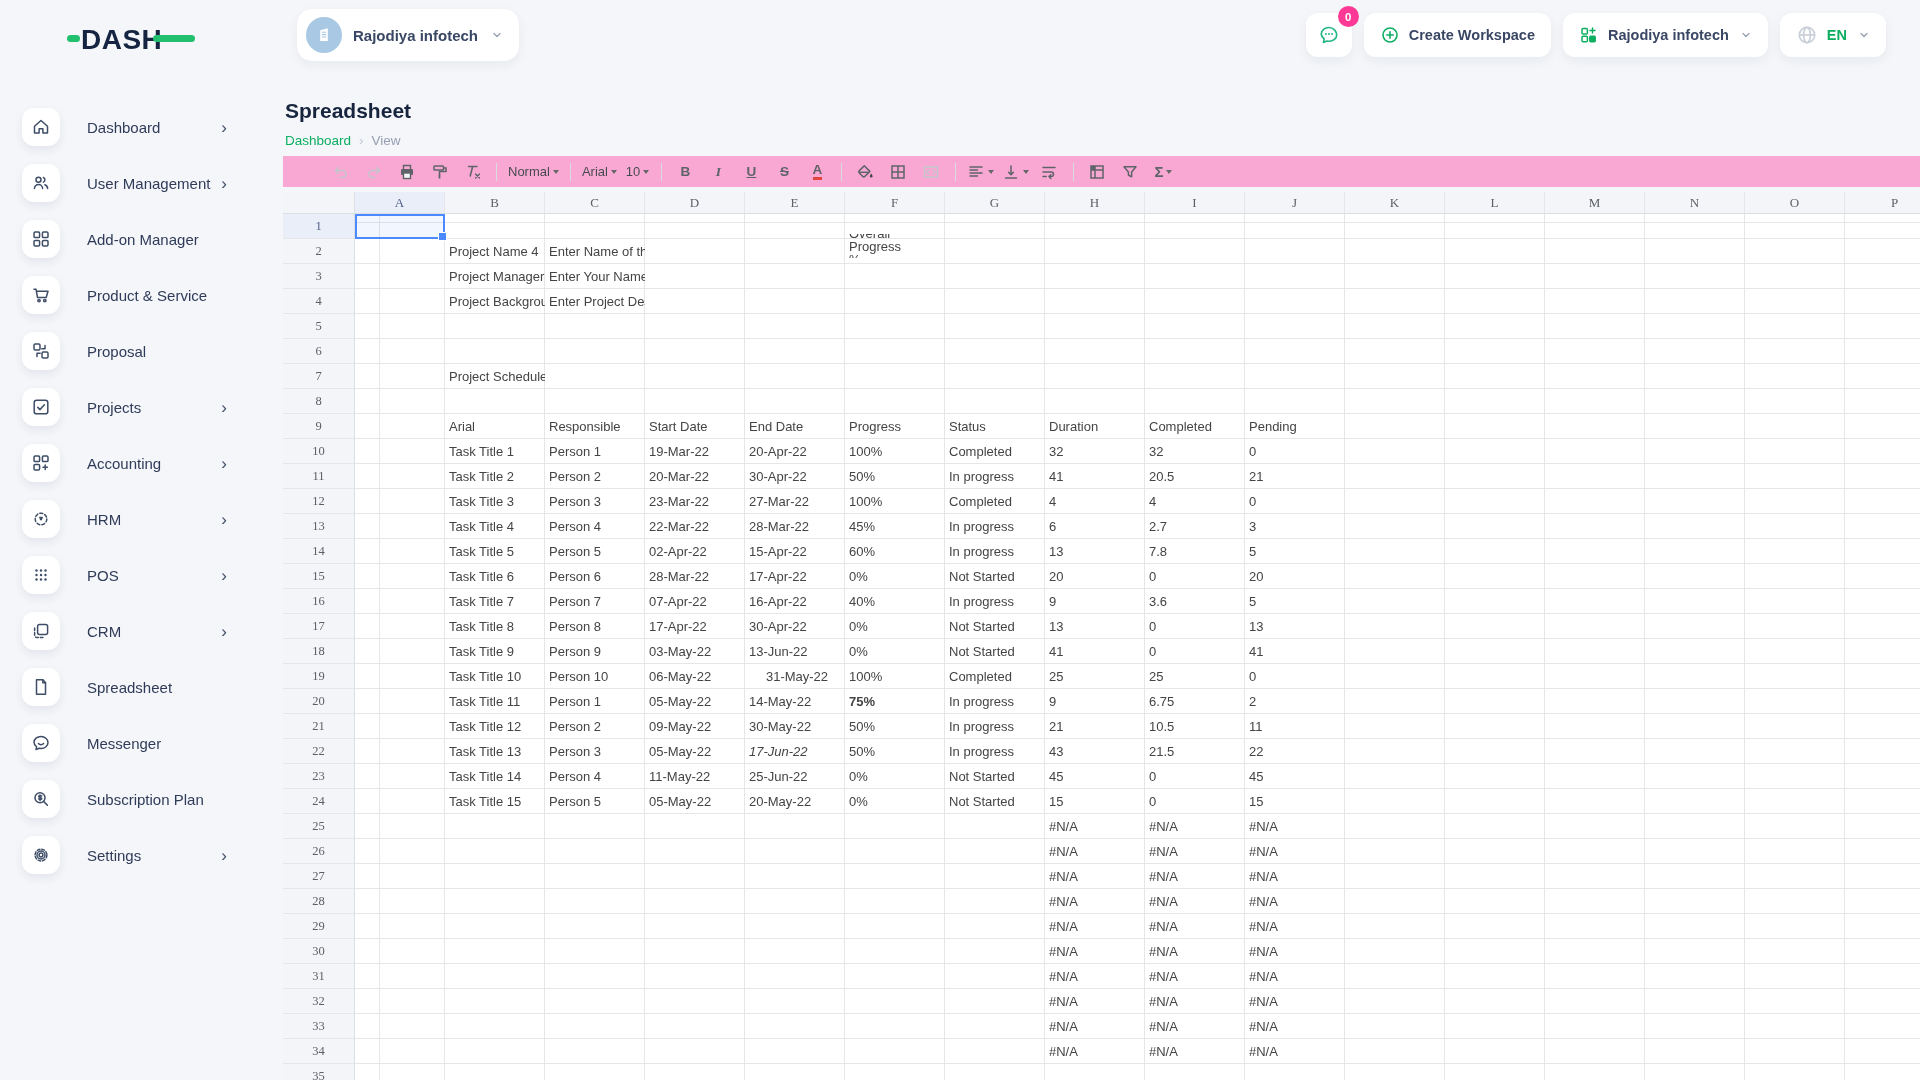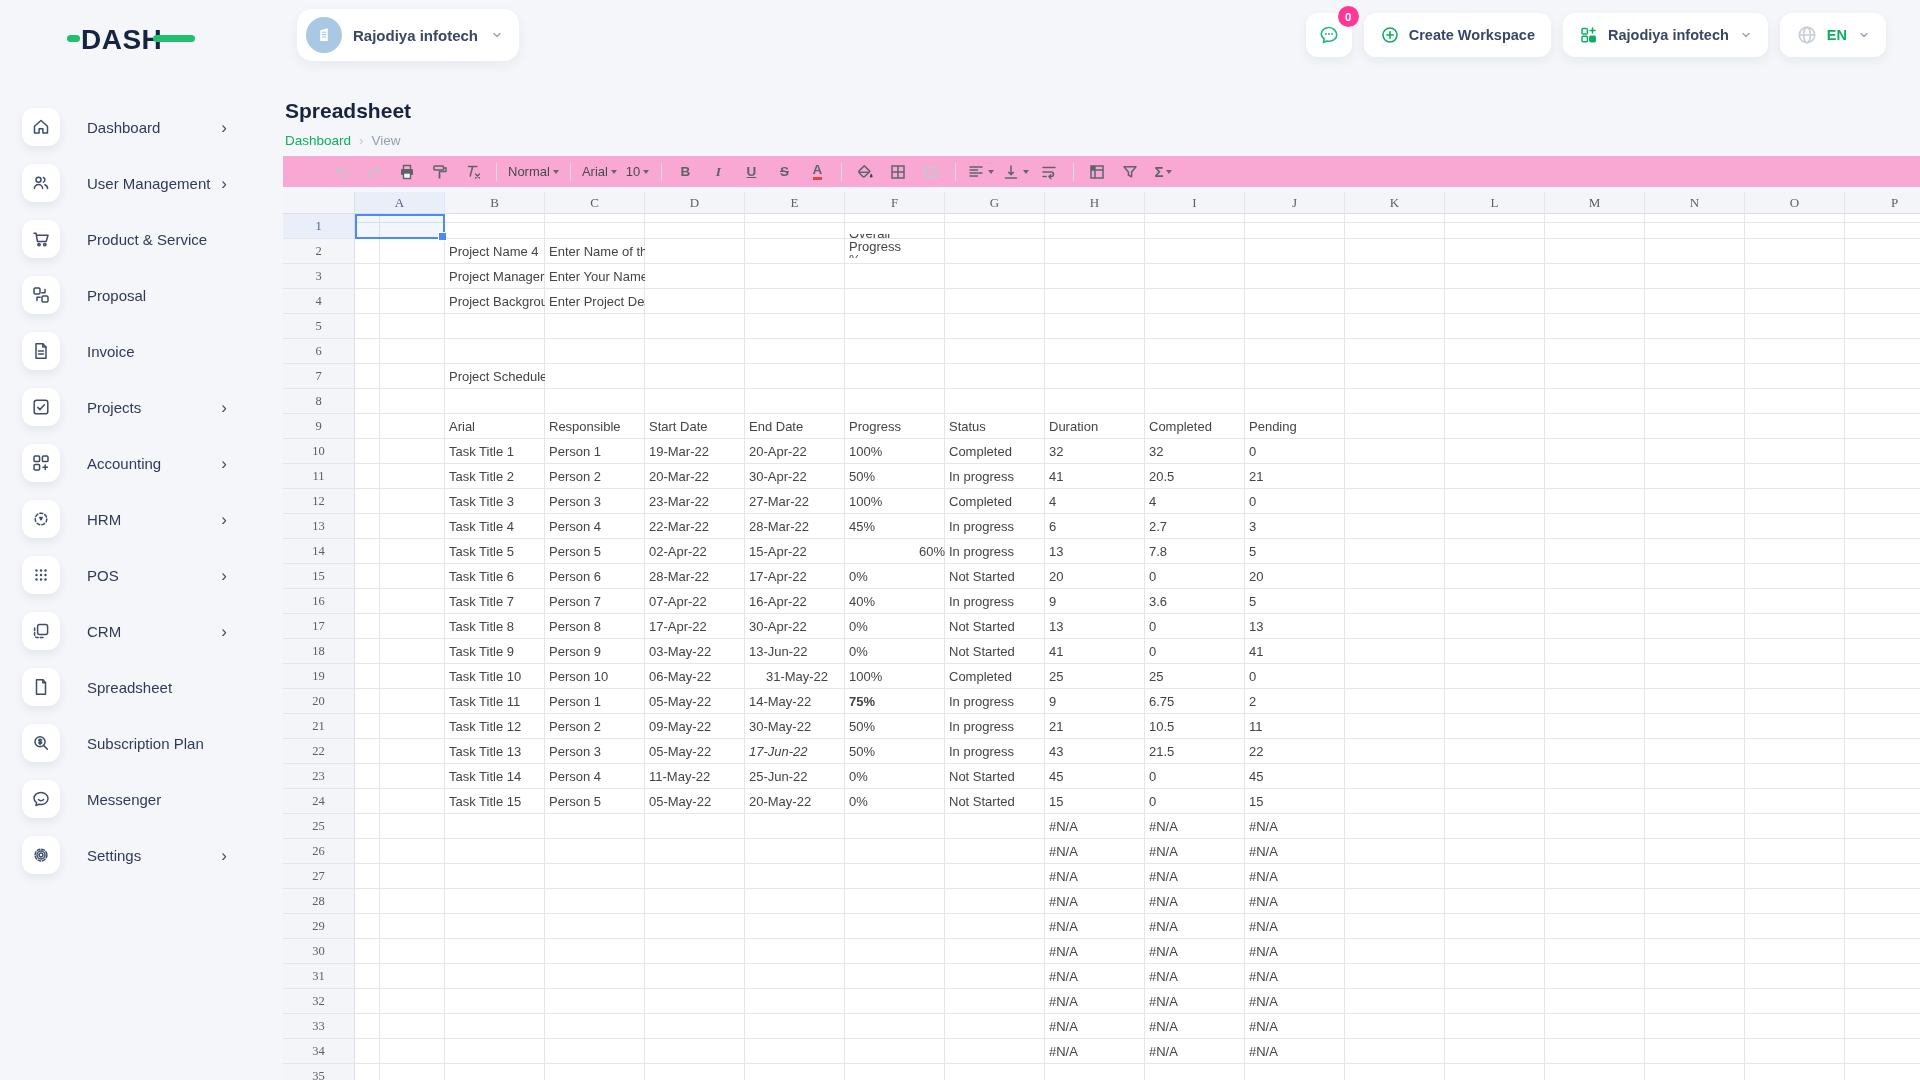--- a/index.html
+++ b/index.html
@@ -167,46 +167,47 @@
           <path d="M3.4 15.6c0-2.3 1.8-4.1 4.1-4.1s4.1 1.8 4.1 4.1" fill="none" stroke="#3f4d67" stroke-width="1.5" stroke-linecap="round" stroke-linejoin="round"></path>
           <path d="M12.4 4.5a2.5 2.5 0 0 1 0 4.6M13.9 11.7c1.6.6 2.7 2.1 2.7 3.9" fill="none" stroke="#3f4d67" stroke-width="1.5" stroke-linecap="round" stroke-linejoin="round"></path>
         </svg>
       </span>
       <span class="side-label">User Management</span>
       <span class="side-chev">›</span>
     </div>
     <div class="side-item">
       <span class="side-icon">
         <svg width="20" height="20" viewBox="0 0 20 20">
+          <rect x="3" y="3" width="5.6" height="5.6" rx="1.2" fill="none" stroke="#3f4d67" stroke-width="1.5" stroke-linecap="round" stroke-linejoin="round"></rect>
+          <rect x="11.4" y="3" width="5.6" height="5.6" rx="1.2" fill="none" stroke="#3f4d67" stroke-width="1.5" stroke-linecap="round" stroke-linejoin="round"></rect>
+          <rect x="3" y="11.4" width="5.6" height="5.6" rx="1.2" fill="none" stroke="#3f4d67" stroke-width="1.5" stroke-linecap="round" stroke-linejoin="round"></rect>
+          <rect x="11.4" y="11.4" width="5.6" height="5.6" rx="1.2" fill="none" stroke="#3f4d67" stroke-width="1.5" stroke-linecap="round" stroke-linejoin="round"></rect>
+        </svg>
+      </span>
+      <span class="side-label">Add-on Manager</span>
+    </div>
+    <div class="side-item">
+      <span class="side-icon">
+        <svg width="20" height="20" viewBox="0 0 20 20">
           <path d="M3 4.2h2l1.5 8.3h8.7L17 6.2H6" fill="none" stroke="#3f4d67" stroke-width="1.5" stroke-linecap="round" stroke-linejoin="round"></path>
           <circle cx="8" cy="15.6" r="1.2" fill="none" stroke="#3f4d67" stroke-width="1.5" stroke-linecap="round" stroke-linejoin="round"></circle>
           <circle cx="13.8" cy="15.6" r="1.2" fill="none" stroke="#3f4d67" stroke-width="1.5" stroke-linecap="round" stroke-linejoin="round"></circle>
         </svg>
       </span>
       <span class="side-label">Product &amp; Service</span>
     </div>
     <div class="side-item">
       <span class="side-icon">
         <svg width="20" height="20" viewBox="0 0 20 20">
           <rect x="3" y="3" width="6" height="6" rx="1.2" fill="none" stroke="#3f4d67" stroke-width="1.5" stroke-linecap="round" stroke-linejoin="round"></rect>
           <rect x="11" y="11" width="6" height="6" rx="1.2" fill="none" stroke="#3f4d67" stroke-width="1.5" stroke-linecap="round" stroke-linejoin="round"></rect>
           <path d="M14 4.5v3.2h-3.2M6 15.5v-3.2h3.2" fill="none" stroke="#3f4d67" stroke-width="1.5" stroke-linecap="round" stroke-linejoin="round"></path>
         </svg>
       </span>
       <span class="side-label">Proposal</span>
-    </div>
-    <div class="side-item">
-      <span class="side-icon">
-        <svg width="20" height="20" viewBox="0 0 20 20">
-          <path d="M5 2.8h6.8l3.2 3.2v11.2H5z" fill="none" stroke="#3f4d67" stroke-width="1.5" stroke-linecap="round" stroke-linejoin="round"></path>
-          <path d="M11.8 2.8V6H15" fill="none" stroke="#3f4d67" stroke-width="1.5" stroke-linecap="round" stroke-linejoin="round"></path>
-          <path d="M7.5 10h5M7.5 13h5" fill="none" stroke="#3f4d67" stroke-width="1.5" stroke-linecap="round" stroke-linejoin="round"></path>
-        </svg>
-      </span>
-      <span class="side-label">Invoice</span>
     </div>
     <div class="side-item">
       <span class="side-icon">
         <svg width="20" height="20" viewBox="0 0 20 20">
           <rect x="3.2" y="3.2" width="13.6" height="13.6" rx="2.4" fill="none" stroke="#3f4d67" stroke-width="1.5" stroke-linecap="round" stroke-linejoin="round"></rect>
           <path d="M6.8 10.4l2.2 2.2 4.4-4.8" fill="none" stroke="#3f4d67" stroke-width="1.5" stroke-linecap="round" stroke-linejoin="round"></path>
         </svg>
       </span>
       <span class="side-label">Projects</span>
       <span class="side-chev">›</span>
@@ -268,35 +269,35 @@
         <svg width="20" height="20" viewBox="0 0 20 20">
           <path d="M5.5 2.8h6.3l2.7 2.7v11.7H5.5z" fill="none" stroke="#3f4d67" stroke-width="1.5" stroke-linecap="round" stroke-linejoin="round"></path>
           <path d="M11.8 2.8v2.9h2.7" fill="none" stroke="#3f4d67" stroke-width="1.5" stroke-linecap="round" stroke-linejoin="round"></path>
         </svg>
       </span>
       <span class="side-label">Spreadsheet</span>
     </div>
     <div class="side-item">
       <span class="side-icon">
         <svg width="20" height="20" viewBox="0 0 20 20">
+          <path d="M10 3.4c-3.9 0-7 2.6-7 5.9 0 1.8 1 3.4 2.6 4.5L5 16.6l3-1.3c.6.1 1.3.2 2 .2 3.9 0 7-2.6 7-5.9s-3.1-6.2-7-6.2z" fill="none" stroke="#3f4d67" stroke-width="1.5" stroke-linecap="round" stroke-linejoin="round"></path>
+          <path d="M7.4 10.6c.7.8 1.6 1.2 2.6 1.2s1.9-.4 2.6-1.2" fill="none" stroke="#3f4d67" stroke-width="1.5" stroke-linecap="round" stroke-linejoin="round"></path>
+        </svg>
+      </span>
+      <span class="side-label">Messenger</span>
+    </div>
+    <div class="side-item">
+      <span class="side-icon">
+        <svg width="20" height="20" viewBox="0 0 20 20">
           <circle cx="9" cy="8.8" r="5" fill="none" stroke="#3f4d67" stroke-width="1.5" stroke-linecap="round" stroke-linejoin="round"></circle>
           <path d="M12.8 12.6l3.6 3.6" fill="none" stroke="#3f4d67" stroke-width="1.5" stroke-linecap="round" stroke-linejoin="round"></path>
           <path d="M9 5.9v5.8M10.7 6.9c-.5-.6-3-.8-3 .6 0 1.3 3.1.6 3.1 2 0 1.3-2.5 1.2-3.1.4" fill="none" stroke="#3f4d67" stroke-width="1.5" stroke-linecap="round" stroke-linejoin="round"></path>
         </svg>
       </span>
       <span class="side-label">Subscription Plan</span>
-    </div>
-    <div class="side-item">
-      <span class="side-icon">
-        <svg width="20" height="20" viewBox="0 0 20 20">
-          <path d="M10 3.4c-3.9 0-7 2.6-7 5.9 0 1.8 1 3.4 2.6 4.5L5 16.6l3-1.3c.6.1 1.3.2 2 .2 3.9 0 7-2.6 7-5.9s-3.1-6.2-7-6.2z" fill="none" stroke="#3f4d67" stroke-width="1.5" stroke-linecap="round" stroke-linejoin="round"></path>
-          <path d="M7.4 10.6c.7.8 1.6 1.2 2.6 1.2s1.9-.4 2.6-1.2" fill="none" stroke="#3f4d67" stroke-width="1.5" stroke-linecap="round" stroke-linejoin="round"></path>
-        </svg>
-      </span>
-      <span class="side-label">Messenger</span>
     </div>
     <div class="side-item">
       <span class="side-icon">
         <svg width="20" height="20" viewBox="0 0 20 20">
           <circle cx="10" cy="10" r="5.9" stroke-dasharray="2.7 1.95" fill="none" stroke="#3f4d67" stroke-width="1.5" stroke-linecap="round" stroke-linejoin="round"></circle>
           <circle cx="10" cy="10" r="4" fill="none" stroke="#3f4d67" stroke-width="1.5" stroke-linecap="round" stroke-linejoin="round"></circle>
           <circle cx="10" cy="10" r="1.9" fill="none" stroke="#3f4d67" stroke-width="1.5" stroke-linecap="round" stroke-linejoin="round"></circle>
         </svg>
       </span>
       <span class="side-label">Settings</span>
@@ -530,21 +531,21 @@
       <div class="cell" style="left: 390px; top: 300px; width: 100px;">28-Mar-22</div>
       <div class="cell" style="left: 490px; top: 300px; width: 100px;">45%</div>
       <div class="cell" style="left: 590px; top: 300px; width: 100px;">In progress</div>
       <div class="cell" style="left: 690px; top: 300px; width: 100px;">6</div>
       <div class="cell" style="left: 790px; top: 300px; width: 100px;">2.7</div>
       <div class="cell" style="left: 890px; top: 300px; width: 100px;">3</div>
       <div class="cell" style="left: 90px; top: 325px; width: 100px;">Task Title 5</div>
       <div class="cell" style="left: 190px; top: 325px; width: 100px;">Person 5</div>
       <div class="cell" style="left: 290px; top: 325px; width: 100px;">02-Apr-22</div>
       <div class="cell" style="left: 390px; top: 325px; width: 100px;">15-Apr-22</div>
-      <div class="cell" style="left: 490px; top: 325px; width: 100px; text-align: right;">60%</div>
+      <div class="cell" style="left: 490px; top: 325px; width: 100px;">60%</div>
       <div class="cell" style="left: 590px; top: 325px; width: 100px;">In progress</div>
       <div class="cell" style="left: 690px; top: 325px; width: 100px;">13</div>
       <div class="cell" style="left: 790px; top: 325px; width: 100px;">7.8</div>
       <div class="cell" style="left: 890px; top: 325px; width: 100px;">5</div>
       <div class="cell" style="left: 90px; top: 350px; width: 100px;">Task Title 6</div>
       <div class="cell" style="left: 190px; top: 350px; width: 100px;">Person 6</div>
       <div class="cell" style="left: 290px; top: 350px; width: 100px;">28-Mar-22</div>
       <div class="cell" style="left: 390px; top: 350px; width: 100px;">17-Apr-22</div>
       <div class="cell" style="left: 490px; top: 350px; width: 100px;">0%</div>
       <div class="cell" style="left: 590px; top: 350px; width: 100px;">Not Started</div>

